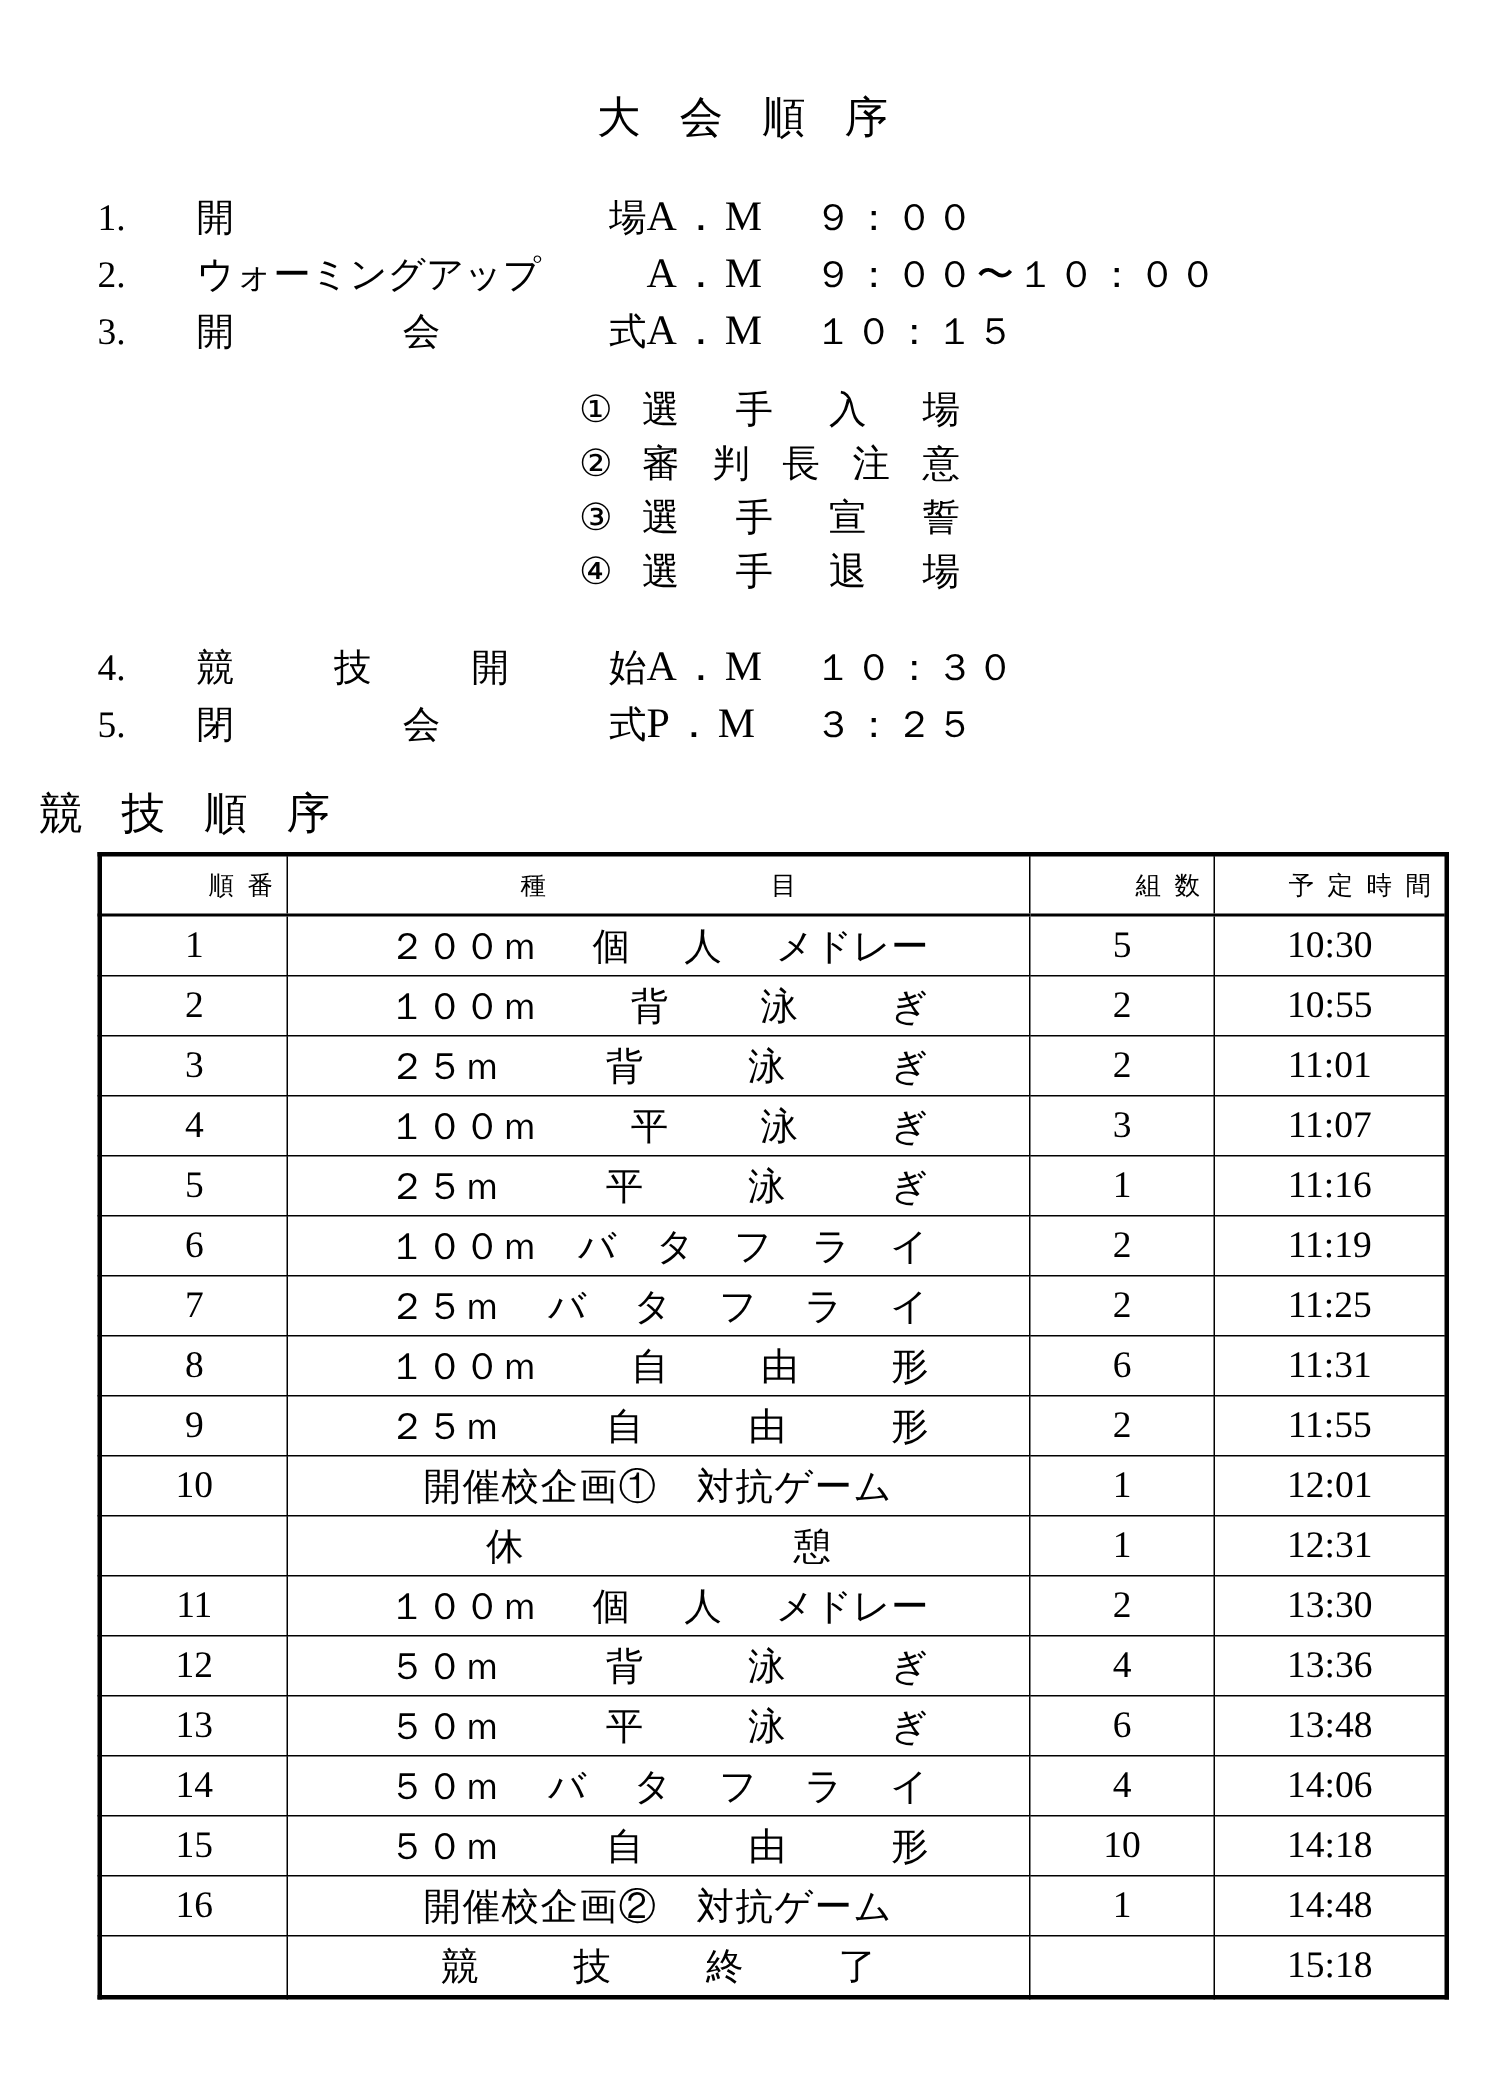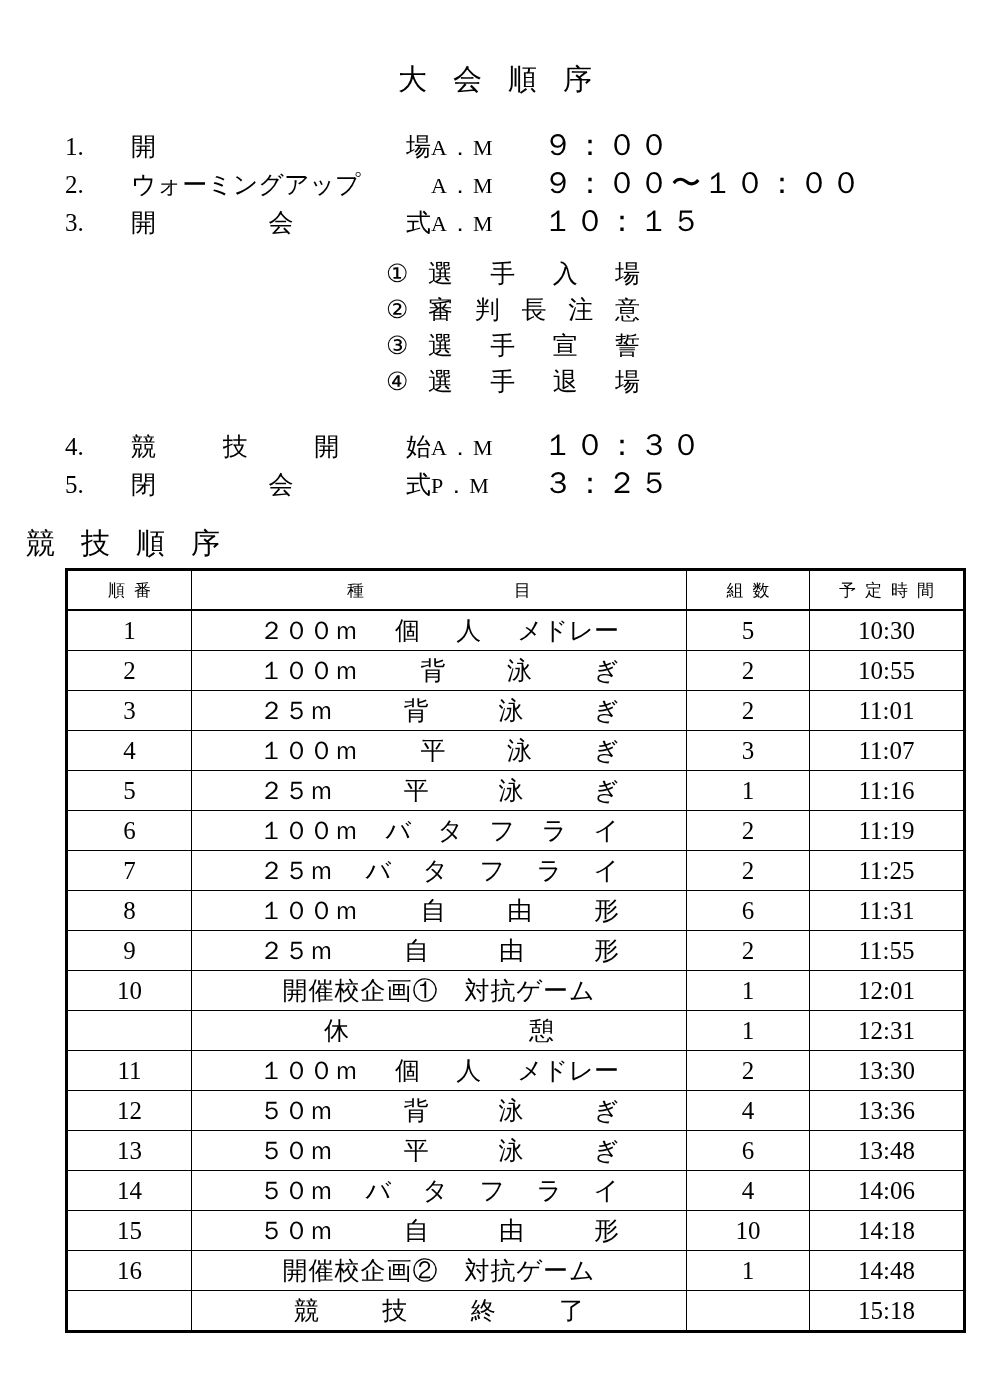--- a/index.html
+++ b/index.html
@@ -63,26 +63,26 @@
     justify-content: space-between;
   }
   .prog-label.tight {
     letter-spacing: 0;
     display: block;
   }
   .prog-label > span { display: inline-block; }
   .prog-ampm {
     width: 112px;
     flex: 0 0 112px;
-    font-size: 22px;
+    font-size: 28px;
     line-height: 38px;
     letter-spacing: 2px;
   }
   .prog-time {
-    font-size: 30px;
+    font-size: 25px;
     line-height: 38px;
     letter-spacing: 2px;
     white-space: pre;
   }
 
   
   .sub-list {
     position: absolute;
     left: 386px;
     top: 256px;
@@ -142,20 +142,21 @@
     vertical-align: middle;
     font-weight: 400;
   }
 
   .event-table thead th {
     height: 38px;
     font-size: 17px;
     letter-spacing: 9px;
     text-indent: 9px;
     border-bottom: 2px solid #000;
+    text-align: right;
   }
   .event-table thead th.hdr-event {
     letter-spacing: 0;
     text-indent: 0;
   }
   .hdr-event-inner {
     display: flex;
     justify-content: center;
     gap: 150px;
   }

